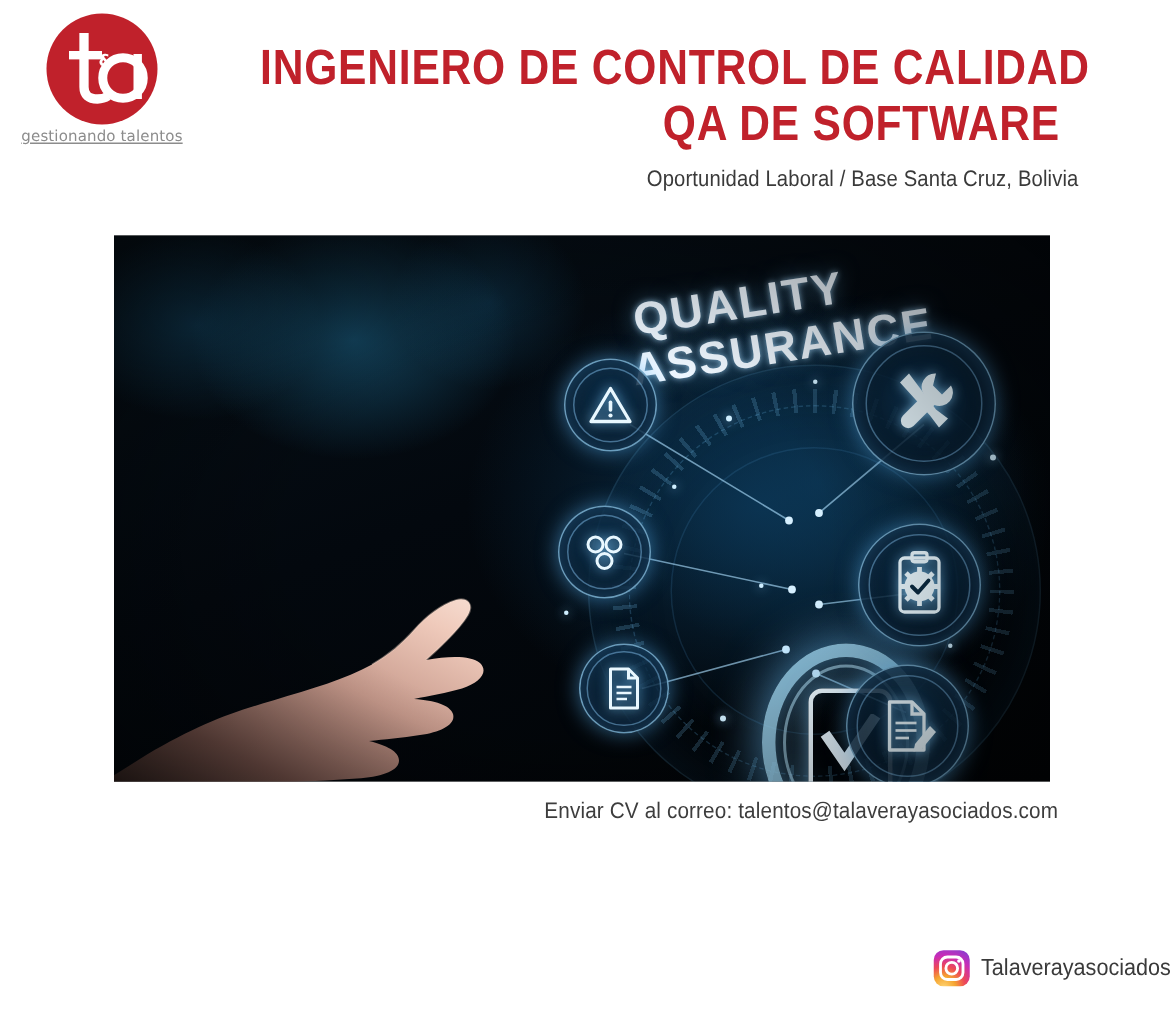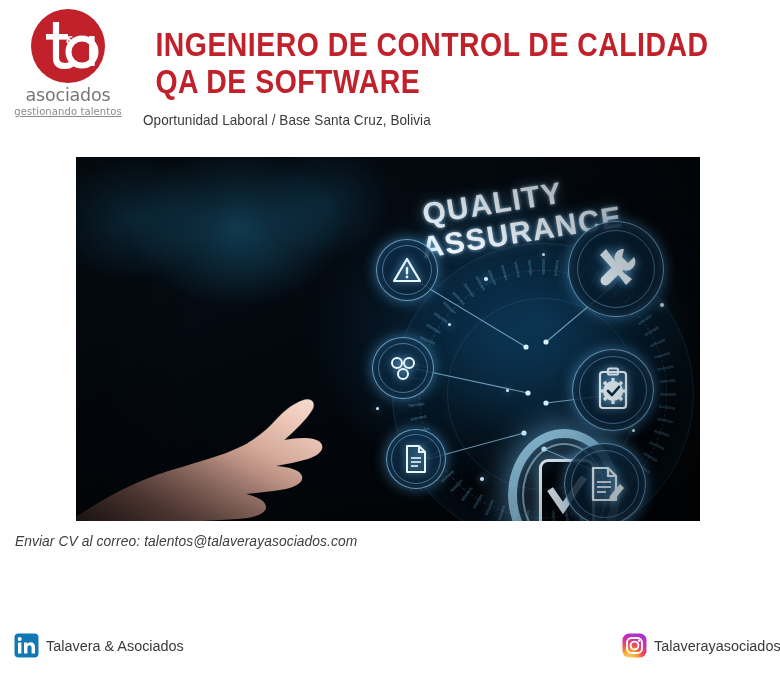--- a/index.html
+++ b/index.html
@@ -53,24 +53,24 @@
     font-size: 10px;
     color: #8c8c8c;
     letter-spacing: 0.1px;
     font-family: "DejaVu Sans", sans-serif;
     text-decoration: underline;
   }
 
   
   .title-wrap {
     position: absolute;
-    left: 112px;
+    left: 130px;
     top: 26px;
     width: 620px;
-    text-align: left;
+    text-align: right;
   }
   .title-line {
     color: #C0212B;
     font-weight: 700;
     font-size: 33px;
     line-height: 37px;
     letter-spacing: 0.6px;
     font-family: "Liberation Sans Narrow", "Liberation Sans", sans-serif;
     transform: scaleX(0.86);
     transform-origin: center center;
@@ -242,26 +242,25 @@
     background: #cfeeff;
     box-shadow: 0 0 7px rgba(150,215,255,0.95);
   }
 
   
   .email-line {
     position: absolute;
     left: 0;
     top: 532px;
     width: 720px;
-    text-align: left;
+    text-align: right;
     color: #3d3d3d;
     font-size: 15px;
     letter-spacing: 0.1px;
     font-family: "Liberation Sans Narrow", "Liberation Sans", sans-serif;
-    font-style: italic;
   }
   .email-line span { display: inline-block; transform: scaleX(0.92); }
 
   
   .footer {
     position: absolute;
     left: 0;
     top: 624px;
     width: 780px;
     height: 51px;
@@ -297,21 +296,20 @@
     <div class="logo-mark">
       <svg width="76" height="76" viewBox="0 0 76 76">
         <circle cx="38" cy="38" r="37" fill="#C0212B"></circle>
         <path d="M26 14 L26 50 q0 8 9 8 q4 0 7-2" stroke="#fff" stroke-width="6.2" fill="none" stroke-linecap="butt"></path>
         <rect x="16" y="26" width="22" height="5.6" fill="#fff"></rect>
         <circle cx="52" cy="44" r="13.5" fill="none" stroke="#fff" stroke-width="6"></circle>
         <rect x="59" y="28" width="5.6" height="30" fill="#fff"></rect>
         <text x="40.5" y="36" font-family="DejaVu Sans, sans-serif" font-size="11" font-weight="700" fill="#fff" text-anchor="middle">&amp;</text>
       </svg>
     </div>
-    <div class="logo-name">asociados</div>
     <div class="logo-tag">gestionando talentos</div>
   </div>
 
   <div class="title-wrap">
     <div class="title-line">INGENIERO DE CONTROL DE CALIDAD</div>
     <div class="title-line">QA DE SOFTWARE</div>
     <div class="subtitle">Oportunidad Laboral / Base Santa Cruz, Bolivia</div>
   </div>
 </div>
 
@@ -488,31 +486,20 @@
 
   <div class="photo-vignette"></div>
 </div>
 
 <div class="email-line">
   <span>Enviar CV al correo: talentos@talaverayasociados.com</span>
 </div>
 
 <div class="footer">
 
-  <div class="social" id="social-linkedin">
-    <span class="sicon">
-      <svg width="25" height="25" viewBox="0 0 25 25">
-        <rect x="0.5" y="0.5" width="24" height="24" rx="4" fill="#1278B4"></rect>
-        <rect x="4" y="9.5" width="3.4" height="11" fill="#fff"></rect>
-        <circle cx="5.7" cy="5.9" r="2" fill="#fff"></circle>
-        <path d="M10 9.5 h3.2 v1.6 c0.7-1.2 2-1.9 3.5-1.9 c2.6 0 4.3 1.6 4.3 4.8 v6.5 h-3.4 v-5.8 c0-1.6-0.7-2.5-2-2.5 c-1.3 0-2.2 0.9-2.2 2.5 v5.8 H10 Z" fill="#fff"></path>
-      </svg>
-    </span>
-    <span class="sname">Talavera &amp; Asociados</span>
-  </div>
 
 
   <div class="social" id="social-instagram">
     <span class="sicon">
       <svg width="25" height="25" viewBox="0 0 25 25">
         <defs>
           <radialGradient id="ig" cx="0.28" cy="1.05" r="1.25">
             <stop offset="0%" stop-color="#FFD776"></stop>
             <stop offset="26%" stop-color="#F5A531"></stop>
             <stop offset="48%" stop-color="#ED4956"></stop>

